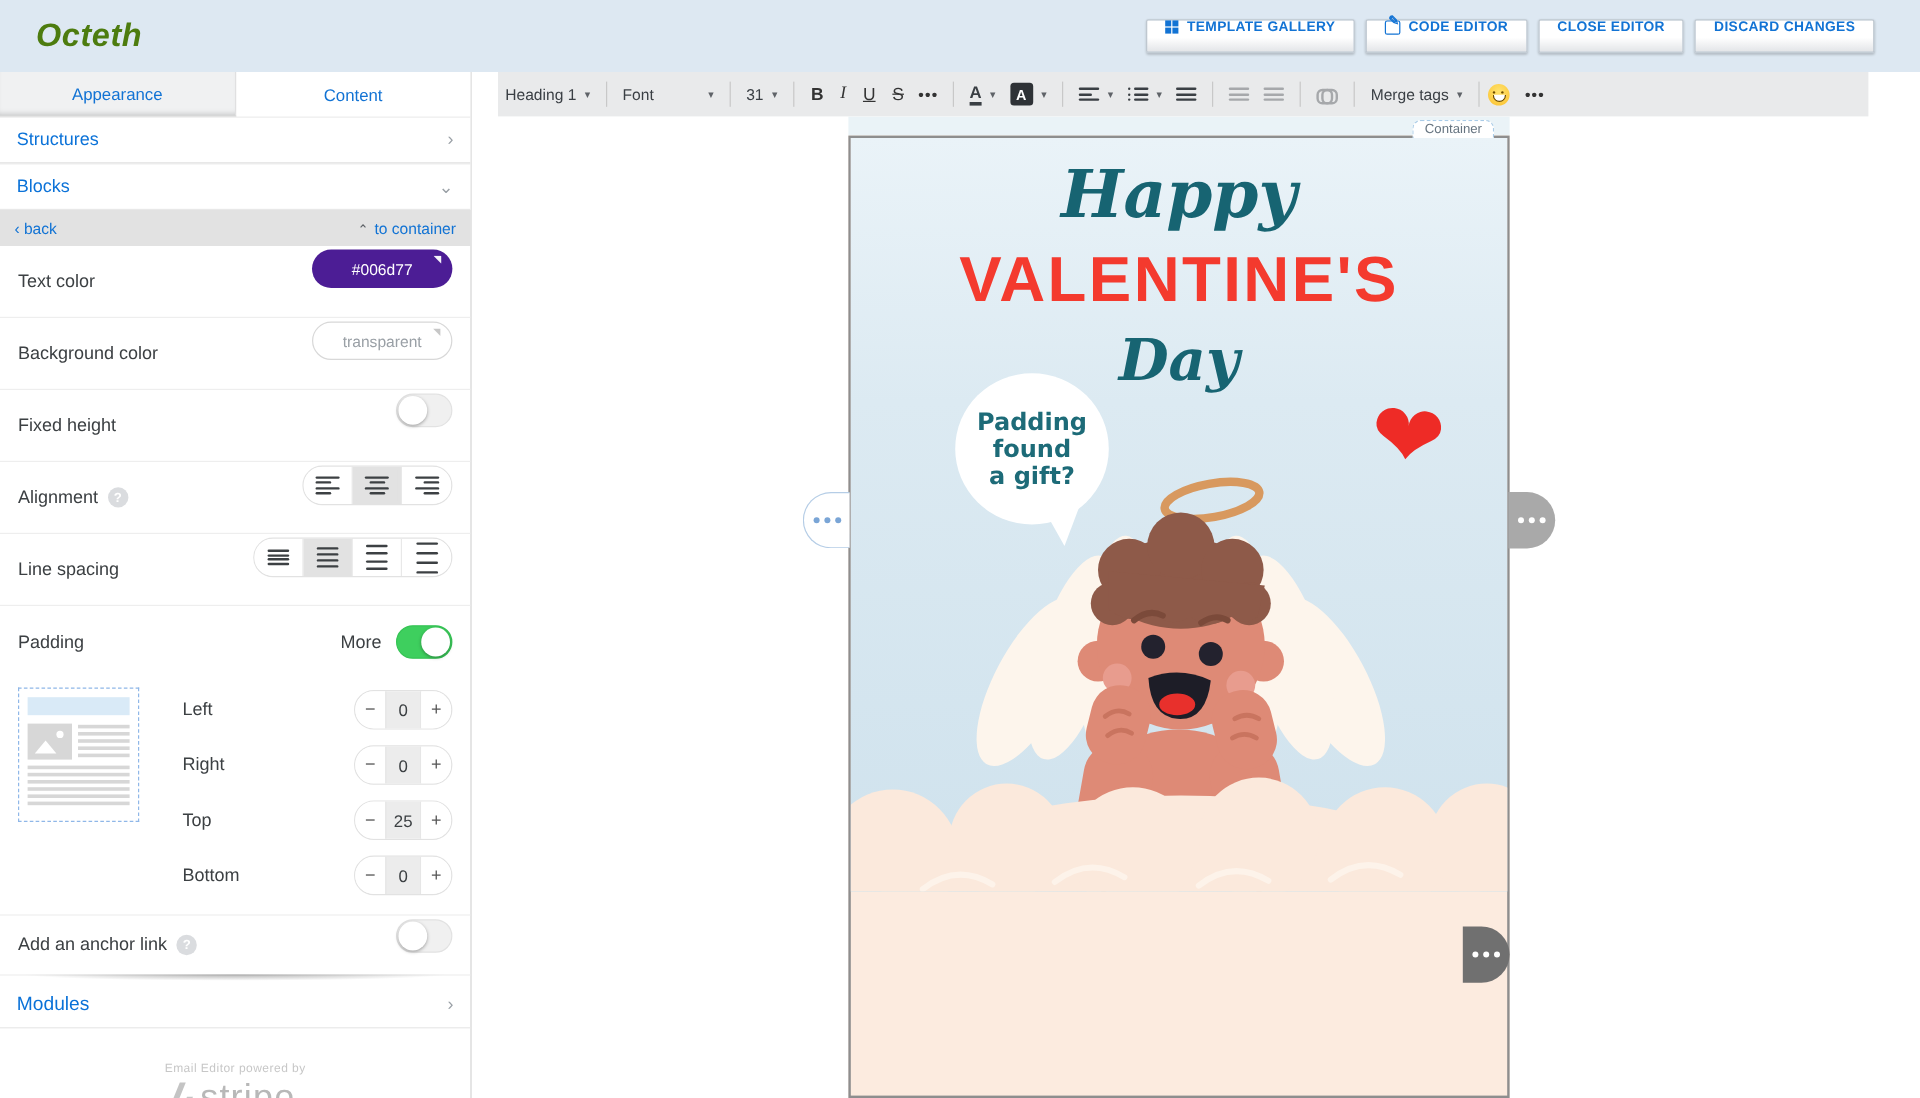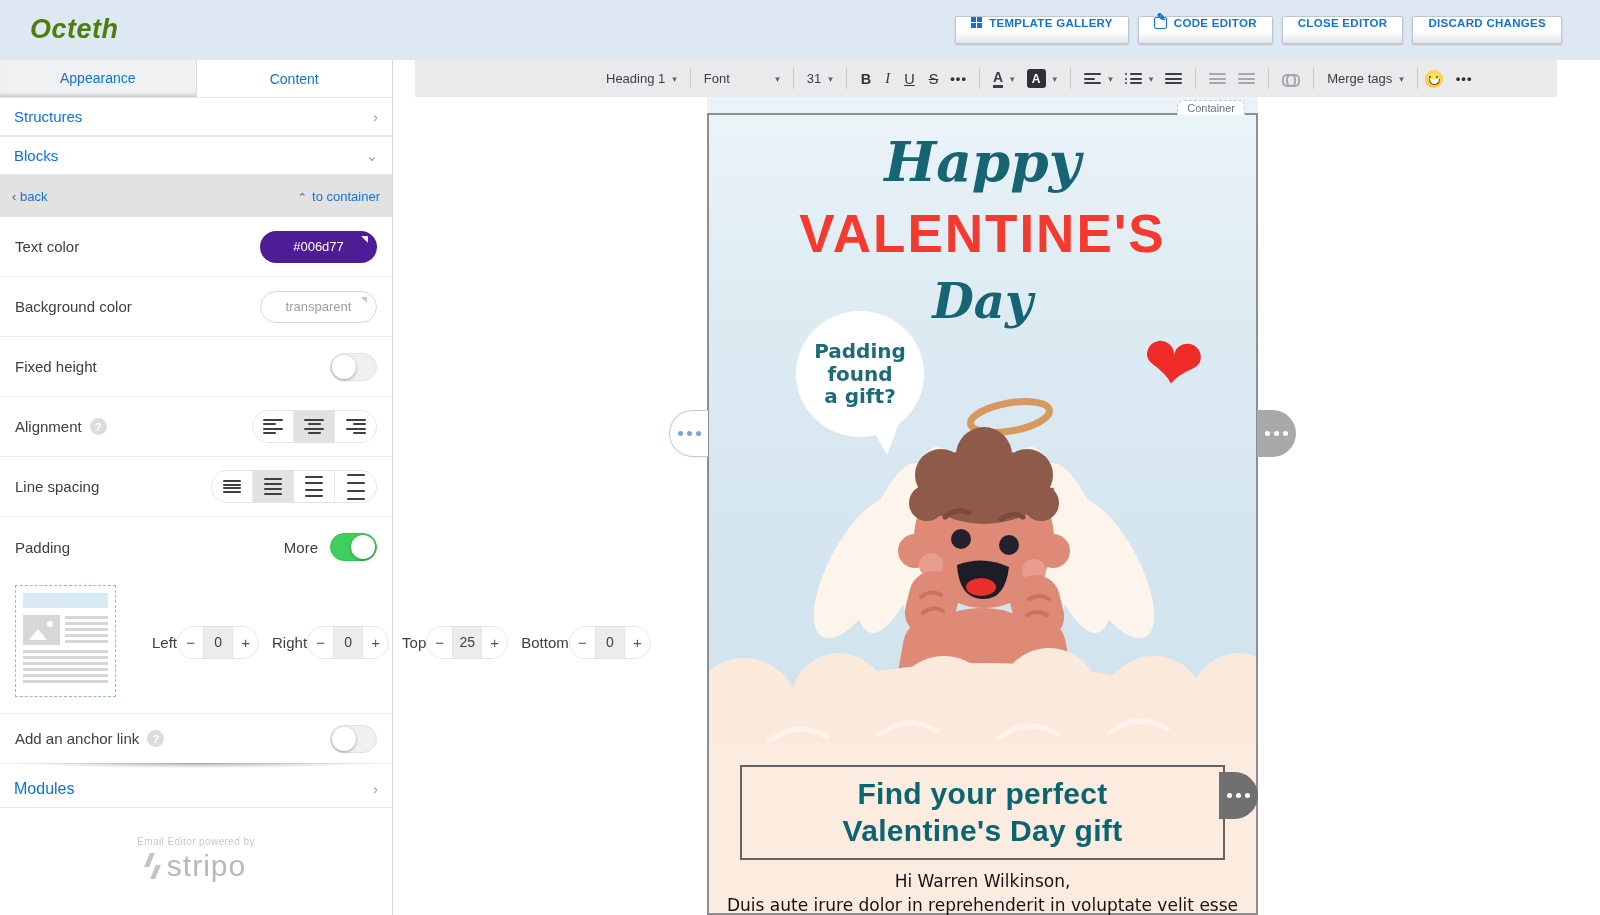--- a/index.html
+++ b/index.html
@@ -18,23 +18,23 @@
   .icon-pencilbox::after{content:'✎';position:absolute;top:-7px;left:2px;font-size:11px;color:#1273d4}
 
   
   .sidebar{position:absolute;top:60px;left:0;width:393px;height:855px;background:#fff;border-right:1px solid #d5d5d5;z-index:20}
   .side-tabs{height:37px;display:flex}
   .side-tab{flex:1;display:flex;align-items:center;justify-content:center;font-size:14px;color:#1273d4;cursor:pointer}
   .side-tab.inactive{background:#f0f1f2;border-right:1px solid #dcdcdc;border-bottom:1px solid #d0d0d0;box-shadow:inset 0 -4px 5px -4px rgba(0,0,0,.25)}
   .side-tab.active{background:#fff}
   .nav-row{height:39px;display:flex;align-items:center;justify-content:space-between;padding:0 14px;border-top:1px solid #e8e8e8;border-bottom:1px solid #e8e8e8;font-size:15px;color:#0b72d8;cursor:pointer;background:#fff}
   .chev{color:#9aa0a6;font-size:15px}
-  .back-bar{height:42px;background:#e2e2e2;display:flex;justify-content:space-between;align-items:center;padding:0 12px;font-size:13px;color:#1273d4;cursor:pointer}
+  .back-bar{height:30px;background:#e2e2e2;display:flex;justify-content:space-between;align-items:center;padding:0 12px;font-size:13px;color:#1273d4;cursor:pointer}
   .back-bar .caret-up{font-size:11px;color:#5f6368;margin-right:5px}
-  .setting{min-height:60px;display:flex;align-items:center;justify-content:space-between;padding:3px 15px;border-bottom:1px solid #eeeeee;font-size:15px;color:#3c4043}
+  .setting{min-height:60px;display:flex;justify-content:space-between;padding:3px 15px;border-bottom:1px solid #eeeeee;font-size:15px;color:#3c4043}
   .setting .lbl{display:flex;align-items:center;gap:8px}
   .help{width:17px;height:17px;border-radius:50%;background:#dadcdf;color:#fff;font-size:11px;font-weight:bold;display:inline-flex;align-items:center;justify-content:center}
   .help::before{content:'?'}
   .color-pill{width:117px;height:32px;border-radius:16px;background:#4c1d95;color:#fff;font-size:13px;display:flex;align-items:center;justify-content:center;cursor:pointer;position:relative}
   .fold{position:absolute;top:5px;right:9px;width:0;height:0;border-left:7px solid transparent;border-top:7px solid rgba(255,255,255,.95);border-radius:1px}
   .transparent-pill{width:117px;height:32px;border-radius:16px;background:#fff;border:1px solid #d8d8d8;color:#9aa0a6;font-size:13px;display:flex;align-items:center;justify-content:center;cursor:pointer;position:relative}
   .fold-g{position:absolute;top:5px;right:9px;width:0;height:0;border-left:6px solid transparent;border-top:6px solid #c7c7c7}
   .seg{display:flex;border:1px solid #e2e2e2;border-radius:17px;overflow:hidden;background:#fff;height:33px}
   .seg-btn{width:41px;display:flex;align-items:center;justify-content:center;border-right:1px solid #e8e8e8;cursor:pointer;background:#fff}
   .seg-btn:last-child{border-right:none}
@@ -54,37 +54,37 @@
   .pad-group{display:flex;padding:8px 15px 16px;border-bottom:1px solid #eeeeee}
   .thumb{width:101px;height:112px;border:1px dashed #8fb7e8;background:#fff;padding:7px;flex:none}
   .t-top{height:15px;background:#d9eaf7;margin-bottom:7px}
   .t-cols{display:flex;gap:5px;margin-bottom:5px}
   .t-img{width:37px;height:30px;background:#d7d7d7;position:relative;overflow:hidden}
   .t-img::before{content:'';position:absolute;left:6px;bottom:5px;border-left:9px solid transparent;border-right:9px solid transparent;border-bottom:11px solid #ffffff}
   .t-img::after{content:'';position:absolute;right:7px;top:6px;width:6px;height:6px;border-radius:50%;background:#fff}
   .t-lines{flex:1;display:flex;flex-direction:column;gap:3px;padding-top:1px}
   .t-lines i,.t-full i{display:block;height:3px;background:#d7d7d7}
   .t-full{display:flex;flex-direction:column;gap:3px;margin-top:2px}
-  .pad-rows{flex:1;display:flex;flex-direction:row;gap:13px;padding-left:36px;padding-top:2px}
+  .pad-rows{flex:1;display:flex;flex-direction:column;gap:13px;padding-left:36px;padding-top:2px}
   .pad-row{display:flex;align-items:center;justify-content:space-between;font-size:15px;color:#3c4043}
   .stepper{display:flex;align-items:stretch;border:1px solid #e2e2e2;border-radius:17px;overflow:hidden;height:33px;background:#fff}
   .step-btn{width:25px;display:flex;align-items:center;justify-content:center;font-size:15px;color:#555;cursor:pointer;background:#fff}
   .step-val{width:30px;display:flex;align-items:center;justify-content:center;background:#ececec;font-size:14px;color:#3c4043;border-left:1px solid #e6e6e6;border-right:1px solid #e6e6e6}
   .scroll-shadow{height:7px;background:radial-gradient(ellipse 60% 100% at center top,rgba(0,0,0,.30),transparent 75%);margin-top:-1px}
   .modules-row{height:38px;display:flex;align-items:center;justify-content:space-between;padding:0 14px;border-bottom:1px solid #e8e8e8;font-size:16px;color:#0b72d8;cursor:pointer}
   .side-footer{padding-top:28px;text-align:center;color:#c2c2c2}
   .powered{font-size:10px;letter-spacing:.4px;color:#c7c7c7}
   .stripo-line{display:flex;align-items:center;justify-content:center;gap:6px;margin-top:2px}
   .s-mark{display:inline-block;width:15px;height:26px;position:relative}
   .s-mark::before,.s-mark::after{content:'';position:absolute;width:5px;height:14px;background:#c4c4c4;transform:skewX(-22deg)}
   .s-mark::before{left:1px;top:0}.s-mark::after{left:7px;bottom:0}
   .stripo-word{font-size:30px;color:#b8b8b8;letter-spacing:1px}
 
   
-  .toolbar{position:absolute;top:60px;left:415px;width:1142px;height:37px;background:#e9eaeb;display:flex;align-items:center;font-size:13px;color:#3a3f44;padding-left:185px;z-index:25}
+  .toolbar{position:absolute;top:60px;left:415px;width:1142px;height:37px;background:#e9eaeb;display:flex;align-items:center;font-size:13px;color:#3a3f44;z-index:25}
   .tb-item{display:flex;align-items:center;gap:7px;padding:0 6px;cursor:pointer;white-space:nowrap}
   .tb-caret{font-size:9px;color:#5f6368}
   .tb-sep{width:1px;height:21px;background:#c8c8c8;margin:0 7px;flex:none}
   .fmt{font-size:14.5px;padding:0 7px;cursor:pointer;color:#333}
   .fmt.b{font-weight:bold}
   .fmt.i{font-style:italic;font-family:"Liberation Serif",serif}
   .fmt.u{text-decoration:underline}
   .fmt.s{text-decoration:line-through}
   .dots3{letter-spacing:1px;font-weight:bold;color:#333;cursor:pointer;padding:0 5px}
   .a-color{font-weight:bold;font-size:14px;border-bottom:3px solid #3a3f44;line-height:1;padding-bottom:1px;cursor:pointer}
@@ -528,28 +528,20 @@
           <path d="M248 182 q26 -10 52 2 q-4 34 -28 32 q-22 -2 -24 -34 z" fill="#1d1d27"></path>
           <ellipse cx="272" cy="204" rx="15" ry="9" fill="#e8302c"></ellipse>
 
           <rect x="198" y="188" width="50" height="66" rx="24" fill="#de8a76" transform="rotate(14 223 221)"></rect>
           <rect x="303" y="192" width="50" height="66" rx="24" fill="#de8a76" transform="rotate(-14 328 225)"></rect>
           <path d="M212 214 q10 -8 20 -2 M214 230 q10 -8 20 -2" fill="none" stroke="#c9745f" stroke-width="4" stroke-linecap="round"></path>
           <path d="M320 216 q10 -6 20 0 M318 232 q10 -6 20 0" fill="none" stroke="#c9745f" stroke-width="4" stroke-linecap="round"></path>
         </svg>
       </div>
 
-      <div class="cream">
-        <div class="sel-block">
-          <div class="find-line">Find your perfect</div>
-          <div class="find-line">Valentine's Day gift</div>
-        </div>
-        <div class="greeting">Hi Warren Wilkinson,</div>
-        <div class="body-line">Duis aute irure dolor in reprehenderit in voluptate velit esse</div>
-      </div>
     </div>
 
     <div class="handle left-w">
       <span class="hdots">
           <i></i>
           <i></i>
           <i></i>
         </span>
     </div>
     <div class="handle right-g">

